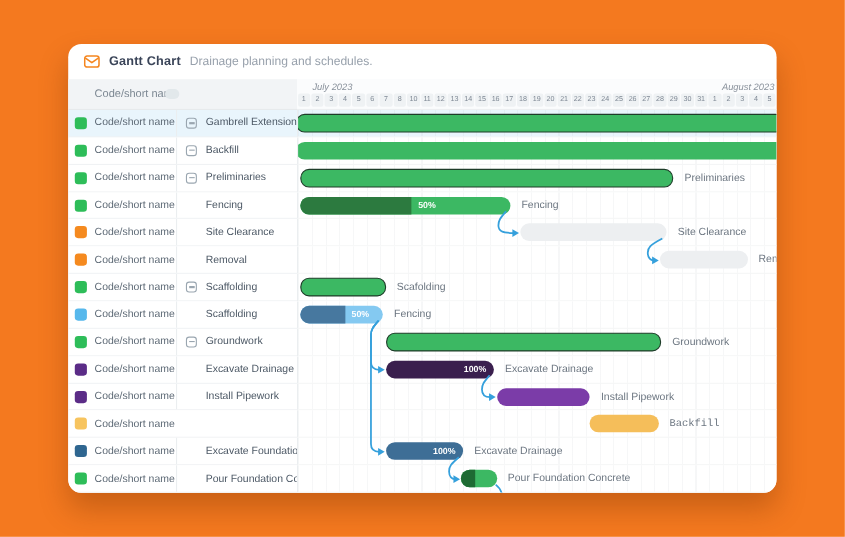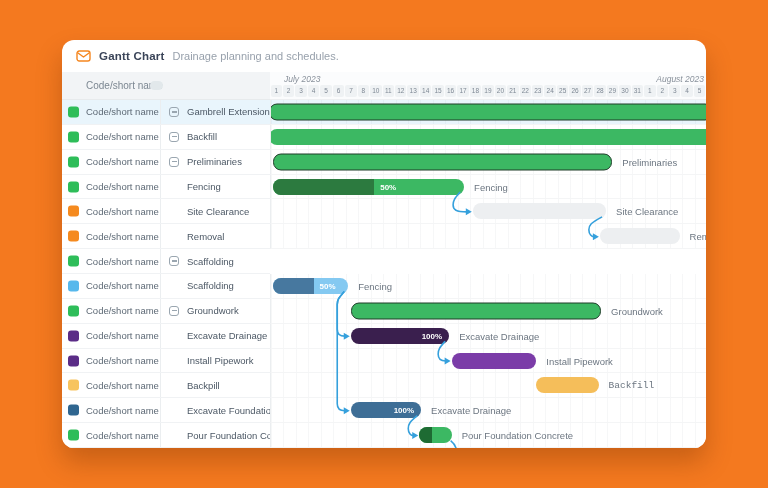--- a/index.html
+++ b/index.html
@@ -225,20 +225,24 @@
         </div>
         <div class="row">
           <div class="row-left">
             <span class="code-square" style="background: rgb(46, 189, 89);"></span>
             <span class="code-label">Code/short name</span>
             <div class="name-cell">
               <span class="collapse"></span>
               <span class="task-label">Scaffolding</span>
             </div>
           </div>
+          <div class="row-chart">
+            <div class="bar outline" style="left: 1.86857px; width: 77.8571px; background: rgb(60, 184, 99);"></div>
+            <span class="bar-label" style="left: 89.7257px;">Scafolding</span>
+          </div>
         </div>
         <div class="row">
           <div class="row-left">
             <span class="code-square" style="background: rgb(87, 184, 236);"></span>
             <span class="code-label">Code/short name</span>
             <div class="name-cell">
               <span class="task-label">Scaffolding</span>
             </div>
           </div>
           <div class="row-chart">
@@ -288,23 +292,20 @@
           </div>
           <div class="row-chart">
             <div class="bar" style="left: 180.629px; width: 84.7086px; background: rgb(123, 60, 168);"></div>
             <span class="bar-label" style="left: 275.337px;">Install Pipework</span>
           </div>
         </div>
         <div class="row">
           <div class="row-left">
             <span class="code-square" style="background: rgb(247, 196, 95);"></span>
             <span class="code-label">Code/short name</span>
-            <div class="name-cell">
-              <span class="task-label">Backpill</span>
-            </div>
           </div>
           <div class="row-chart">
             <div class="bar" style="left: 265.337px; width: 62.2857px; background: rgb(245, 190, 90);"></div>
             <span class="bar-label" style="left: 337.623px; font-family: Liberation Mono, monospace;">Backfill</span>
           </div>
         </div>
         <div class="row">
           <div class="row-left">
             <span class="code-square" style="background: rgb(47, 102, 144);"></span>
             <span class="code-label">Code/short name</span>

